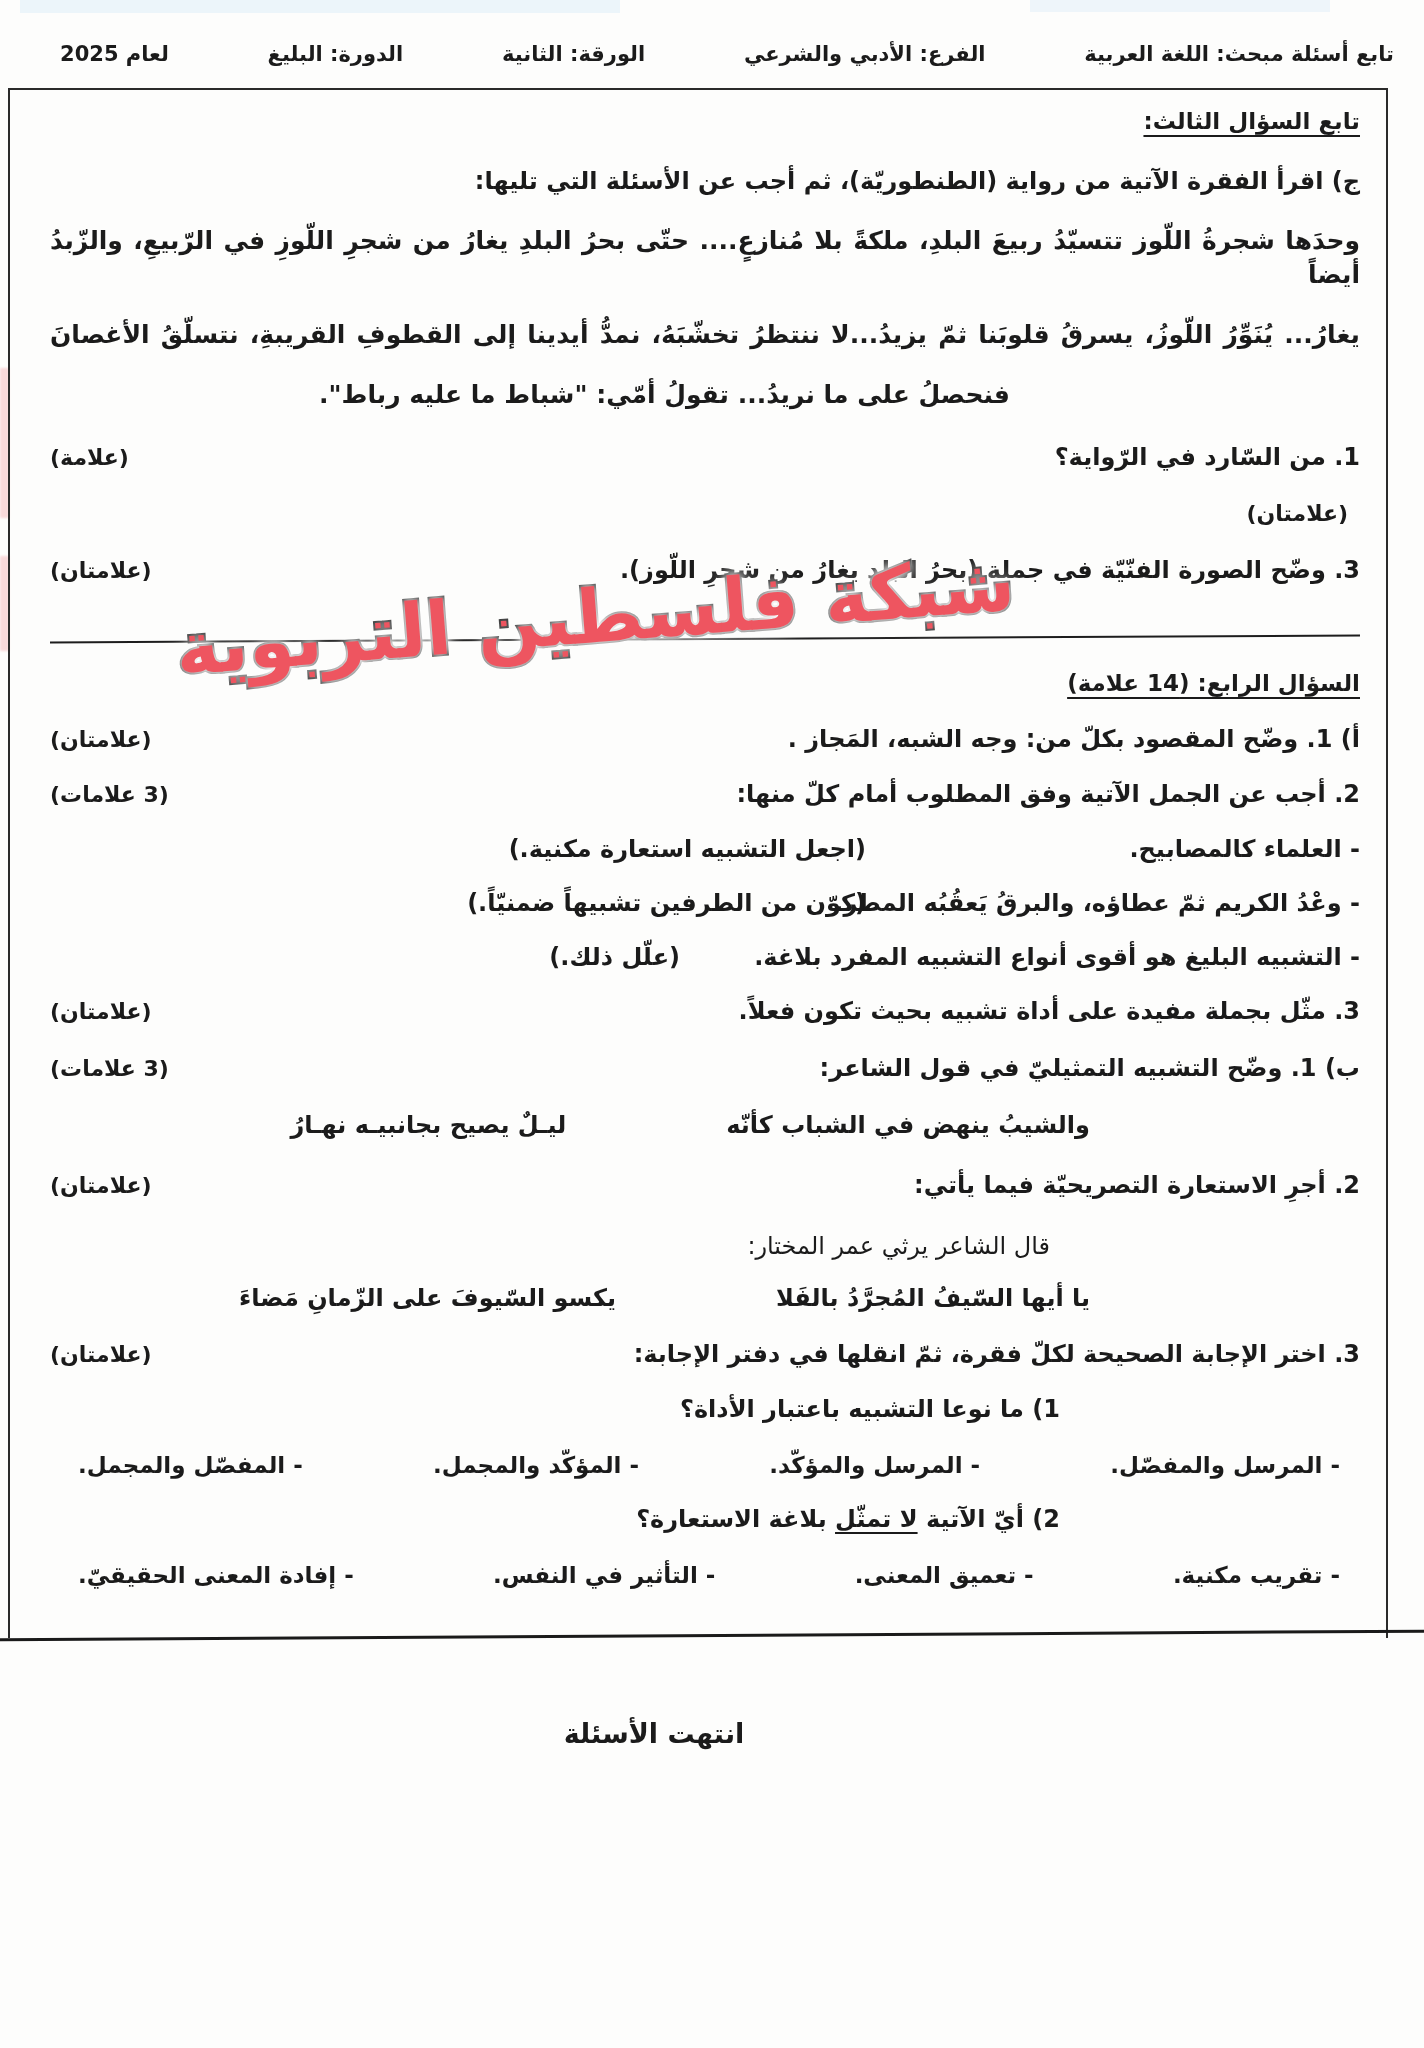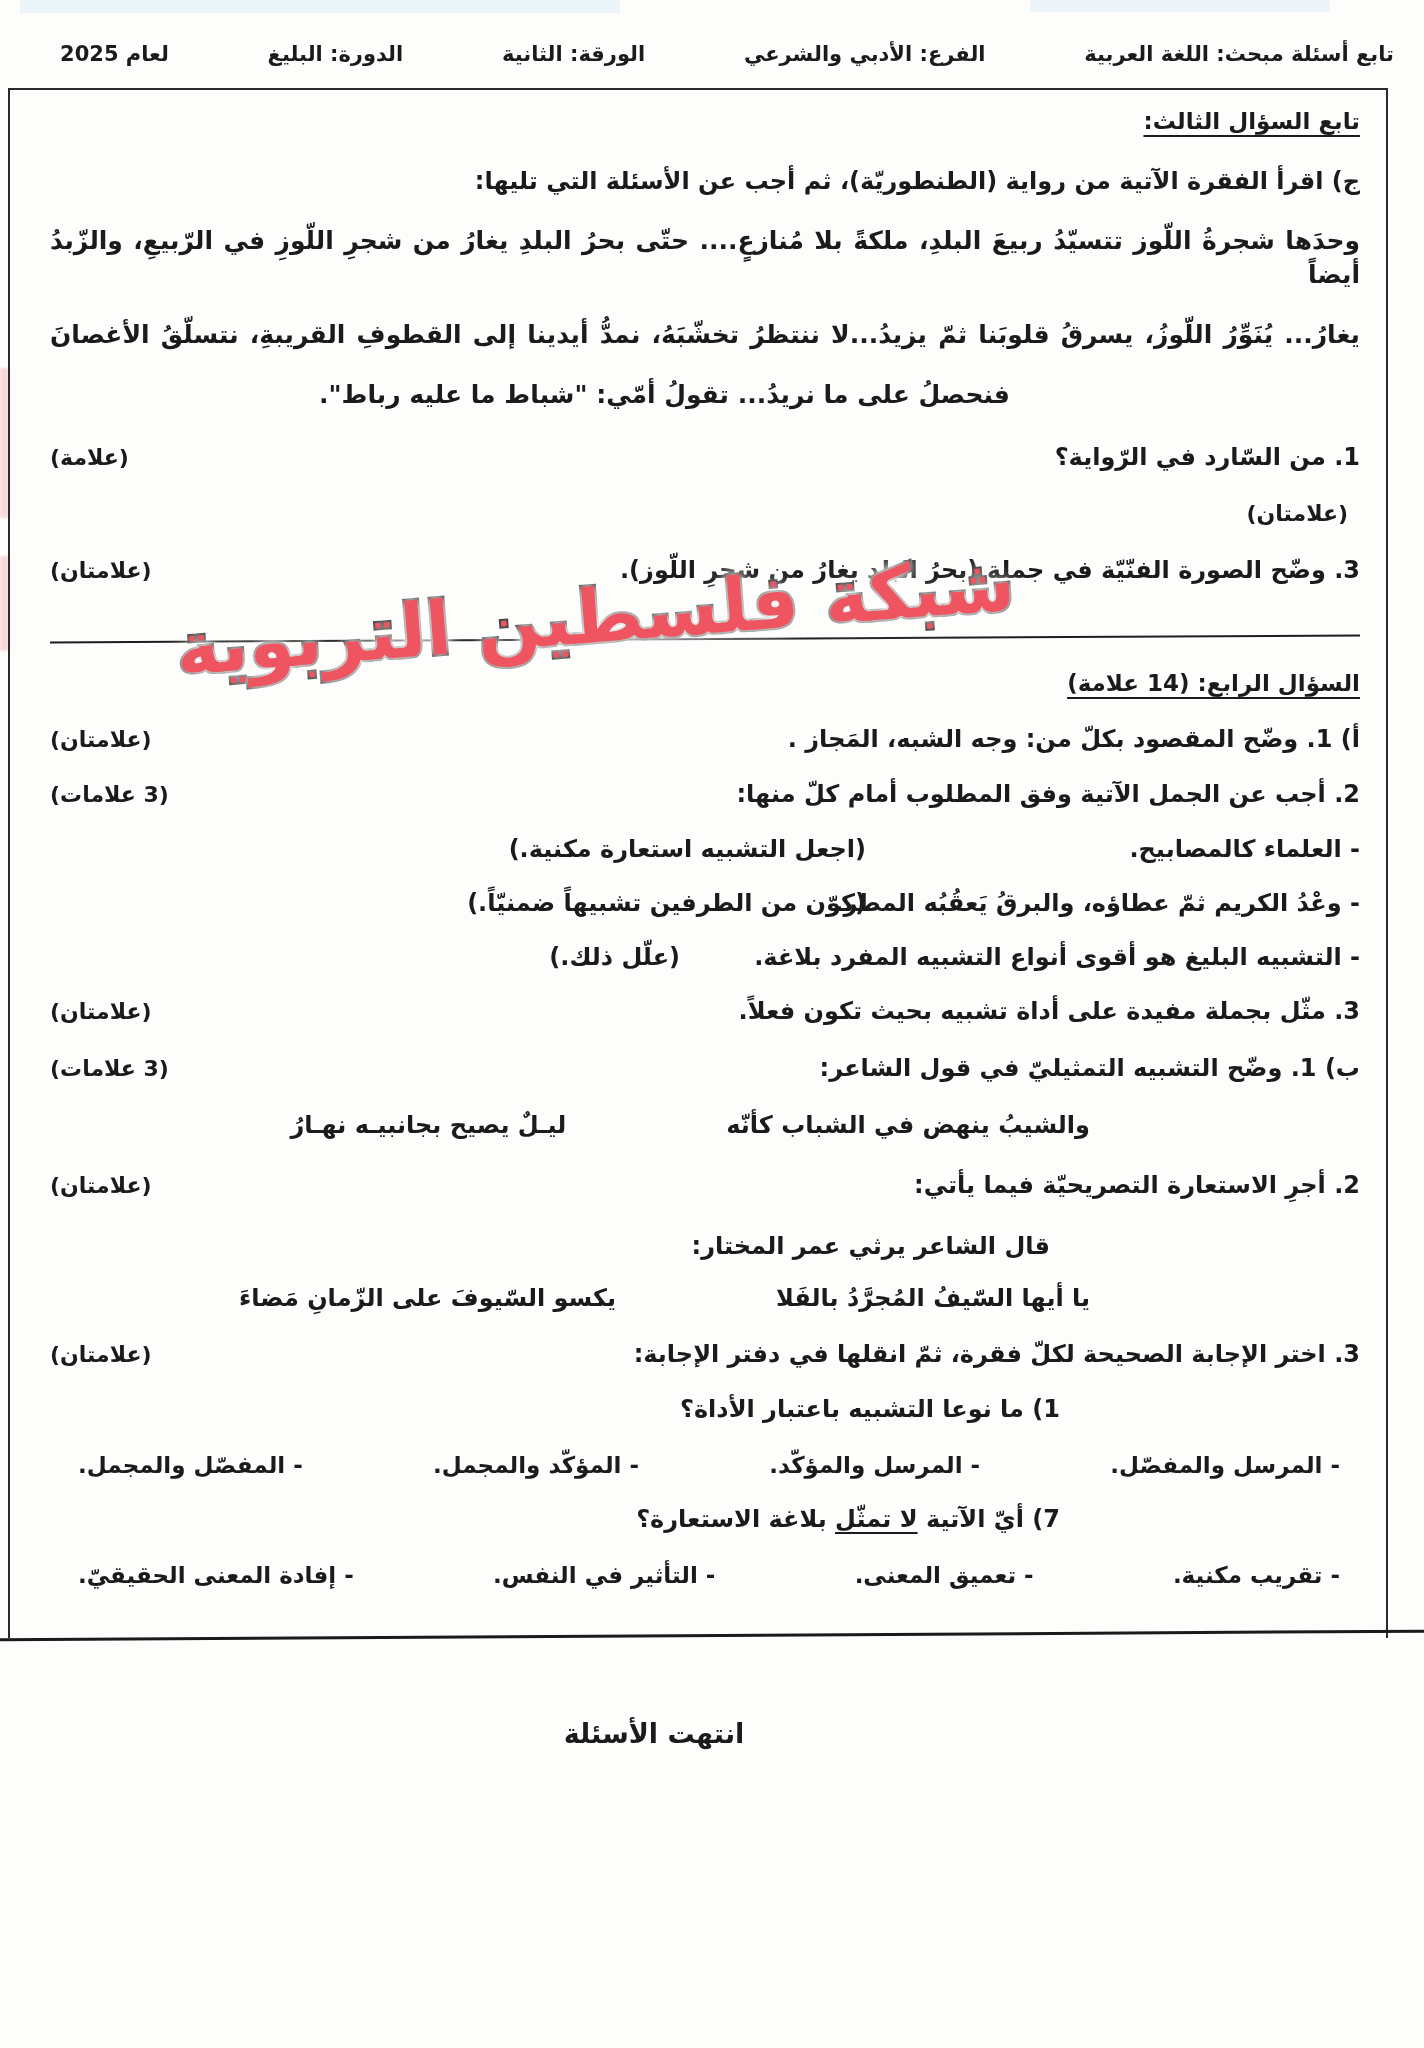--- a/index.html
+++ b/index.html
@@ -59,21 +59,21 @@
   }
   .itemrow .instr{position:absolute;right:494px;top:0;white-space:nowrap;}
   .itemrow.instr-far .instr{right:680px;}
 
   .divider{margin-top:50px;border-top:2px solid #1d1d1d;transform:rotate(-.3deg);}
 
   .verse{
     display:flex;gap:160px;margin-right:270px;margin-top:22px;
     font-size:24px;font-weight:800;line-height:34px;white-space:nowrap;
   }
-  .subline{font-size:24px;font-weight:700;line-height:34px;margin-right:310px;margin-top:26px;}
+  .subline{font-size:24px;font-weight:400;line-height:34px;margin-right:310px;margin-top:26px;}
   .subq{font-size:24px;font-weight:800;line-height:34px;margin-right:300px;margin-top:20px;}
   .subq .ul{text-decoration:underline;text-underline-offset:5px;text-decoration-thickness:2px;}
 
   .opts{
     display:flex;justify-content:space-between;align-items:baseline;
     margin:22px 20px 0 28px;font-size:23px;font-weight:800;line-height:34px;white-space:nowrap;
   }
 
   
   .watermark{
@@ -198,21 +198,21 @@
     <div class="subq">1) ما نوعا التشبيه باعتبار الأداة؟</div>
 
     <div class="opts">
       <span>- المرسل والمفصّل.</span>
       <span>- المرسل والمؤكّد.</span>
       <span>- المؤكّد والمجمل.</span>
       <span>- المفصّل والمجمل.</span>
     </div>
 
     <div class="subq">
-      <span>7) أيّ الآتية </span><span class="ul">لا تمثّل</span><span> بلاغة الاستعارة؟</span>
+      <span>2) أيّ الآتية </span><span class="ul">لا تمثّل</span><span> بلاغة الاستعارة؟</span>
     </div>
 
     <div class="opts">
       <span>- تقريب مكنية.</span>
       <span>- تعميق المعنى.</span>
       <span>- التأثير في النفس.</span>
       <span>- إفادة المعنى الحقيقيّ.</span>
     </div>
 
   </div>

